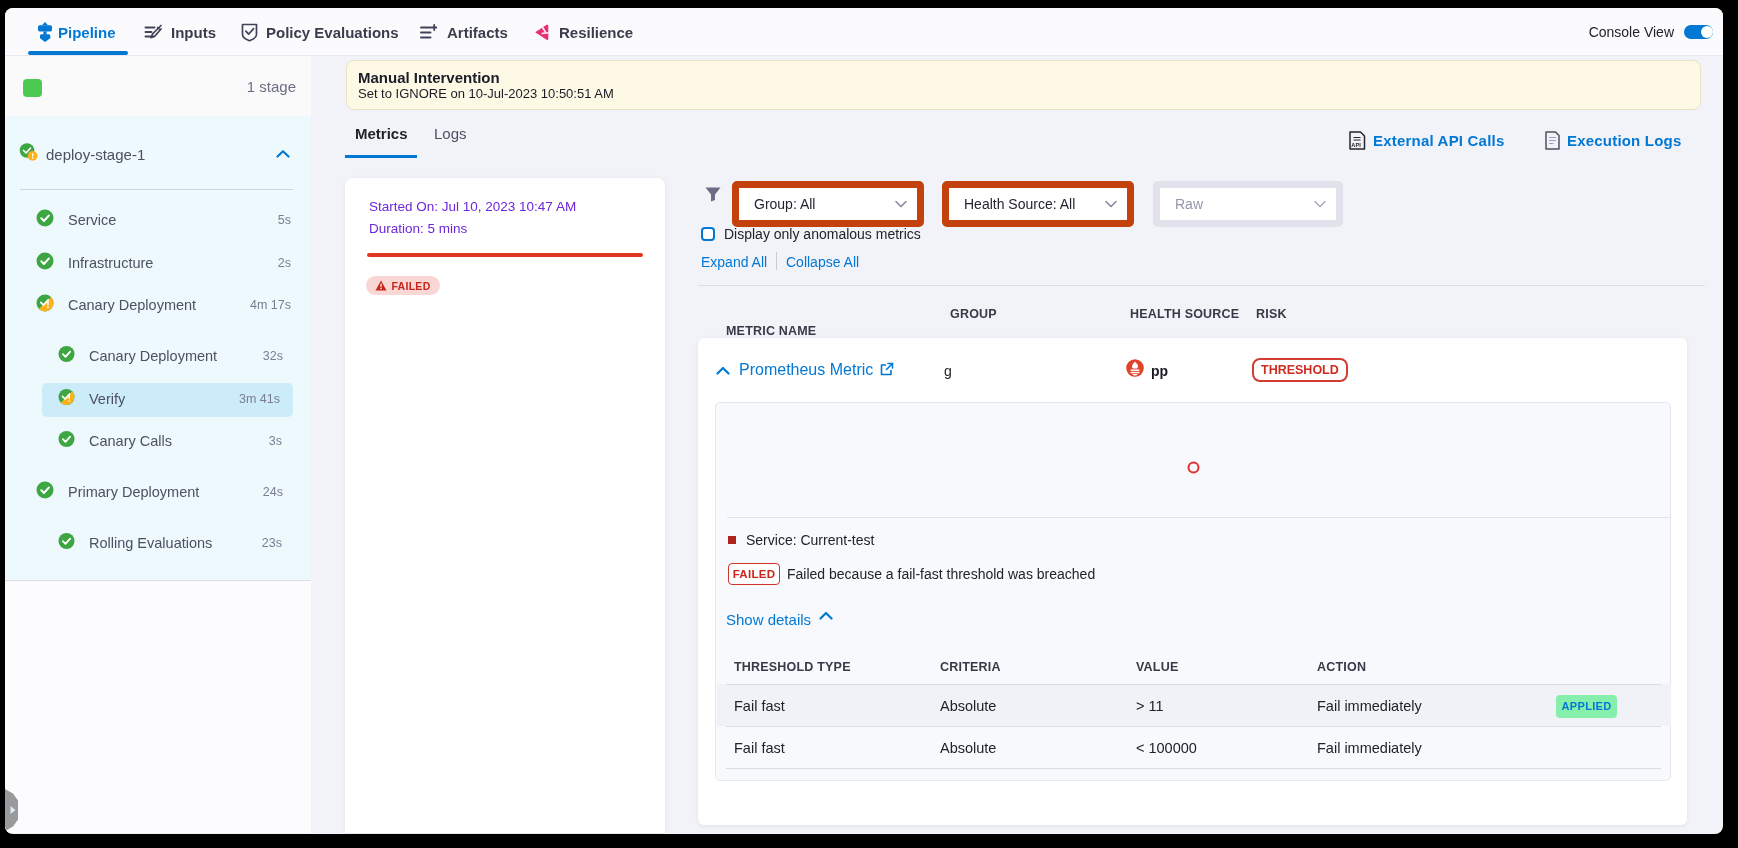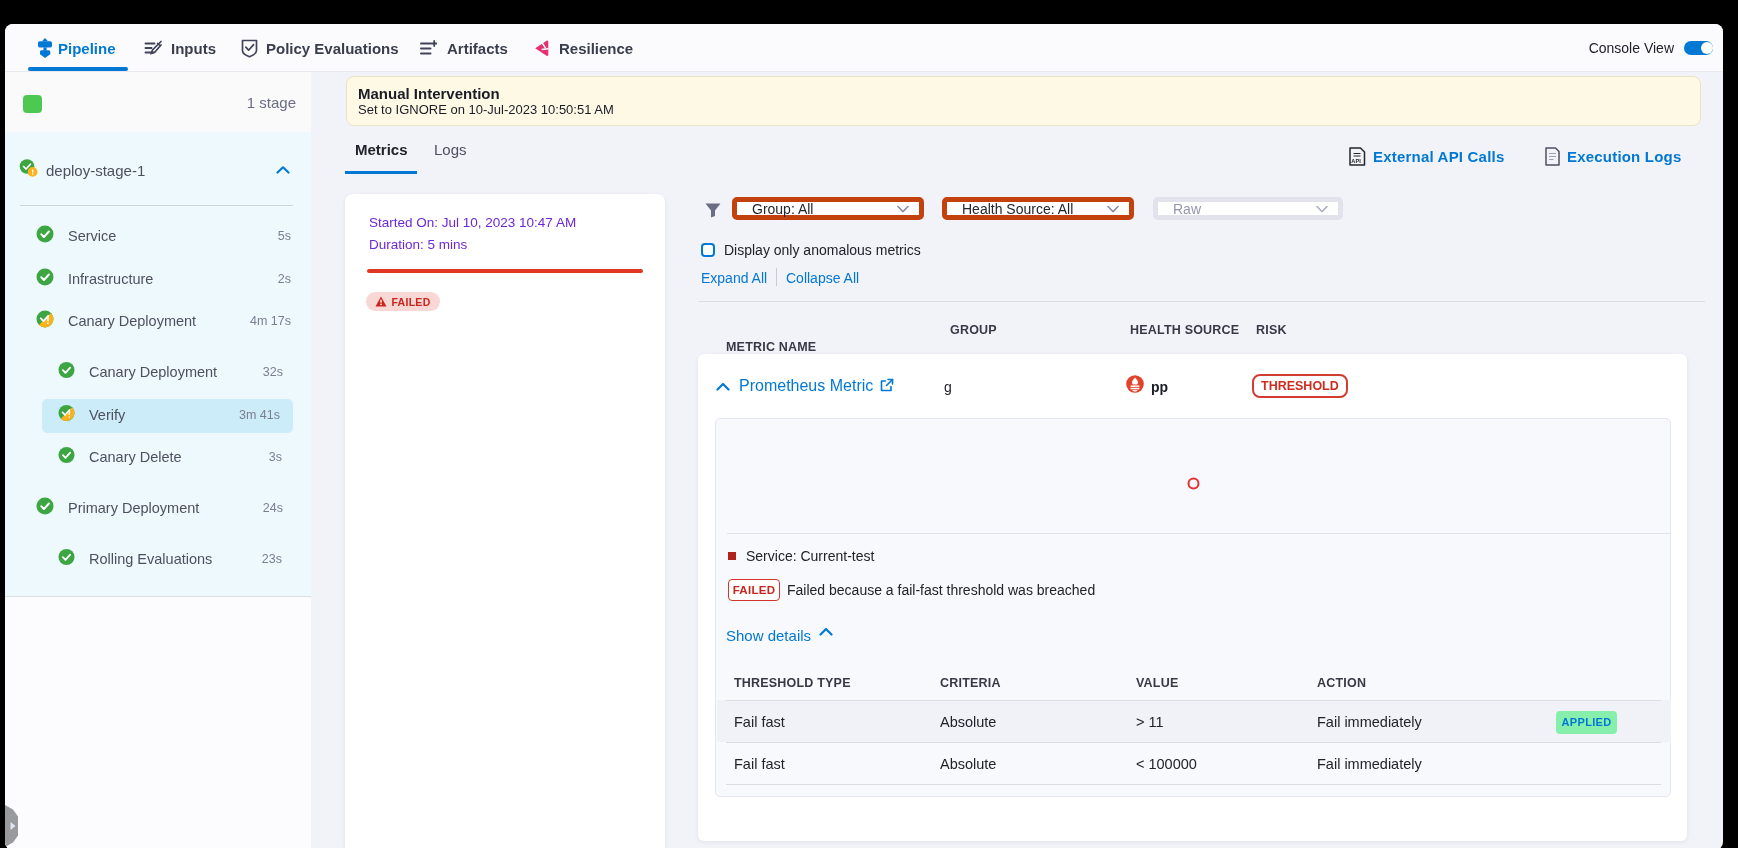--- a/index.html
+++ b/index.html
@@ -1,17 +1,17 @@
 <!DOCTYPE html>
 <html><head>
 <meta charset="utf-8">
 <style>
 * { margin:0; padding:0; box-sizing:border-box; }
 html,body { width:1738px; height:848px; background:#000; font-family:"Liberation Sans", sans-serif; overflow:hidden; }
-#app { position:absolute; left:5px; top:24px; width:1718px; height:825.5px; background:#f2f2f9; border-radius:8px; overflow:hidden; }
+#app { position:absolute; left:5px; top:8px; width:1718px; height:825.5px; background:#f2f2f9; border-radius:8px; overflow:hidden; }
 .abs { position:absolute; }
 
 
 #nav { position:absolute; left:0; top:0; width:1718px; height:48px; background:#fbfbfd; border-bottom:1px solid #e8e8ee; }
 .navitem { position:absolute; top:0; height:48px; display:flex; align-items:center; font-size:15px; font-weight:bold; color:#3a3d4c; }
 .navitem svg { display:block; }
 #nav-underline { position:absolute; left:23px; top:43px; width:100px; height:4px; background:#0278d5; border-radius:2px; }
 #consoleview { position:absolute; right:49px; top:0; height:48px; display:flex; align-items:center; font-size:14px; color:#22222a; font-weight:normal; }
 #toggle { position:absolute; left:1679px; top:17px; width:29px; height:14px; background:#0278d5; border-radius:8px; }
 #toggle .knob { position:absolute; right:0px; top:1px; width:12px; height:12px; background:#fff; border-radius:50%; }
@@ -40,21 +40,21 @@
 
 
 #leftcard { position:absolute; left:340px; top:170px; width:320px; height:655px; background:#fff; border-radius:8px 8px 0 0; box-shadow:0 1px 4px rgba(40,41,61,0.08); }
 #leftcard .meta { position:absolute; left:24px; font-size:13.5px; color:#6d28d9; }
 #redline { position:absolute; left:22px; top:75px; width:276px; height:4px; background:#e23624; border-radius:2px; }
 #failedpill { position:absolute; left:21px; top:98px; width:74px; height:19px; background:#f8d7d4; border-radius:9.5px; display:flex; align-items:center; justify-content:center; gap:4px; }
 #failedpill span { font-size:10.5px; font-weight:bold; color:#c9251c; letter-spacing:0.3px; }
 #infobox { position:absolute; left:20px; top:136px; width:279px; height:147px; background:#e8f6fc; border-radius:8px; padding:10px 12px 0 16px; font-size:14.3px; line-height:21.4px; color:#25252e; }
 
 
-.dd { position:absolute; top:173px; height:23px; background:#fff; border:5px solid #c2410c; border-radius:5px; display:flex; align-items:center; padding-left:15px; font-size:14px; color:#25252e; }
+.dd { position:absolute; top:173px; height:46px; background:#fff; border:7px solid #c2410c; border-radius:5px; display:flex; align-items:center; padding-left:15px; font-size:14px; color:#25252e; }
 .dd .chev { position:absolute; right:10px; top:50%; transform:translateY(-50%); }
 #chk { position:absolute; left:696px; top:219px; width:14px; height:14px; border:2px solid #0278d5; border-radius:4px; background:#fff; }
 .link { color:#0278d5; font-size:14px; position:absolute; }
 
 
 .th { position:absolute; font-size:12.5px; font-weight:bold; color:#383946; letter-spacing:0.2px; }
 
 
 #mcard { position:absolute; left:693px; top:330px; width:989px; height:487px; background:#fff; border-radius:6px; box-shadow:0 1px 4px rgba(40,41,61,0.08); }
 #prom-link { position:absolute; left:41px; top:23px; font-size:16px; color:#0278d5; }
@@ -200,21 +200,21 @@
               <circle cx="11.95" cy="13.2" r="0.85" fill="#fff"></circle>
             </svg></span>
         <span class="sb-name" style="left:84px;">Verify</span>
         <span class="sb-dur" style="right:31px;">3m 41s</span>
       </div>
       <div class="sb-row" style="top:308px;">
         <span class="sb-ic" style="left:53px;"><svg width="17" height="17" viewBox="0 0 18 18">
               <circle cx="9" cy="9" r="8.5" fill="#3da643"></circle>
               <path d="M5.2 9.2 l2.7 2.8 5-5.5" stroke="#fff" stroke-width="1.9" fill="none" stroke-linecap="round" stroke-linejoin="round"></path>
             </svg></span>
-        <span class="sb-name" style="left:84px;">Canary Delete</span>
+        <span class="sb-name" style="left:84px;">Canary Calls</span>
         <span class="sb-dur" style="right:29px;">3s</span>
       </div>
       <div class="sb-row" style="top:359px;">
         <span class="sb-ic" style="left:31px;"><svg width="18" height="18" viewBox="0 0 18 18">
               <circle cx="9" cy="9" r="8.5" fill="#3da643"></circle>
               <path d="M5.2 9.2 l2.7 2.8 5-5.5" stroke="#fff" stroke-width="1.9" fill="none" stroke-linecap="round" stroke-linejoin="round"></path>
             </svg></span>
         <span class="sb-name" style="left:63px;">Primary Deployment</span>
         <span class="sb-dur" style="right:28px;">24s</span>
       </div>

